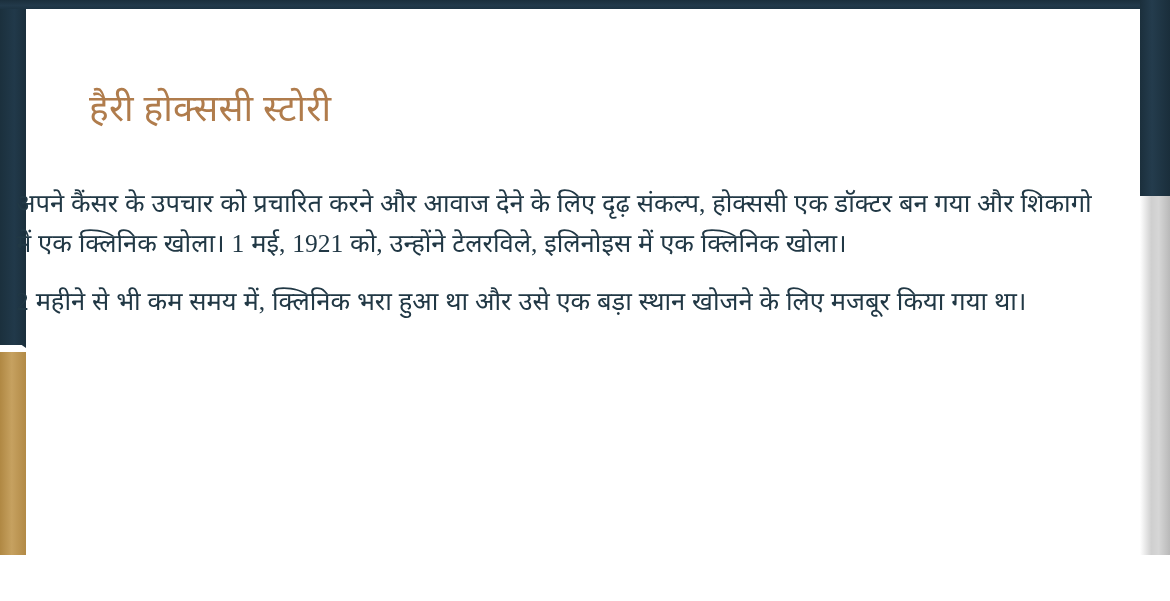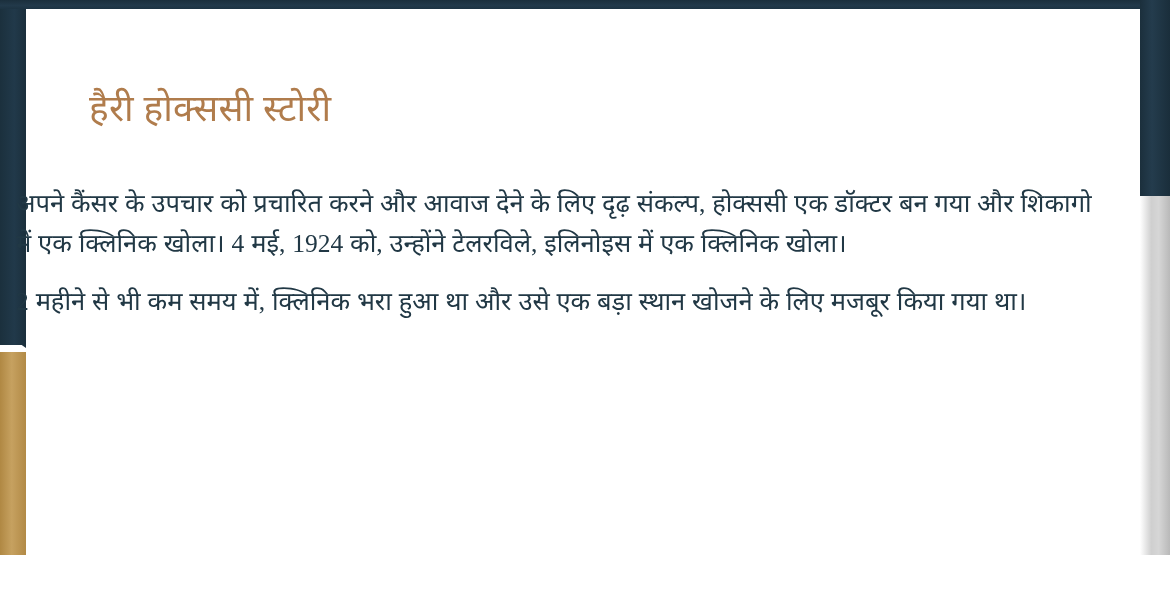--- a/index.html
+++ b/index.html
@@ -178,17 +178,17 @@
   <div class="edge-right">
     <div class="navy"></div>
     <div class="navy-bevel"></div>
     <div class="grey-bevel"></div>
     <div class="grey"></div>
   </div>
 
   <div class="slide-title">हैरी होक्ससी स्टोरी</div>
 
   <div class="body-block">
-    <p class="body-para">अपने कैंसर के उपचार को प्रचारित करने और आवाज देने के लिए दृढ़ संकल्प, होक्ससी एक डॉक्टर बन गया और शिकागो में एक क्लिनिक खोला। 4 मई, 1924 को, उन्होंने टेलरविले, इलिनोइस में एक क्लिनिक खोला।</p>
+    <p class="body-para">अपने कैंसर के उपचार को प्रचारित करने और आवाज देने के लिए दृढ़ संकल्प, होक्ससी एक डॉक्टर बन गया और शिकागो में एक क्लिनिक खोला। 1 मई, 1921 को, उन्होंने टेलरविले, इलिनोइस में एक क्लिनिक खोला।</p>
     <p class="body-para">2 महीने से भी कम समय में, क्लिनिक भरा हुआ था और उसे एक बड़ा स्थान खोजने के लिए मजबूर किया गया था।</p>
   </div>
 
 </div>
 
 </body></html>

